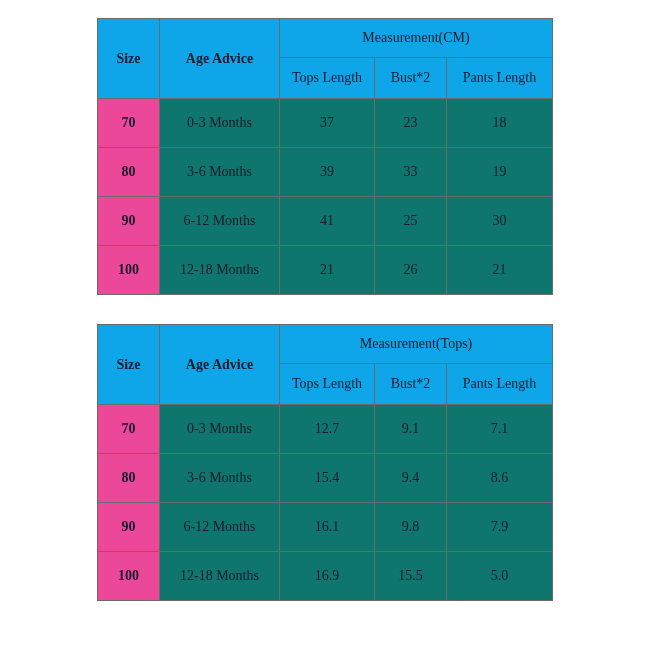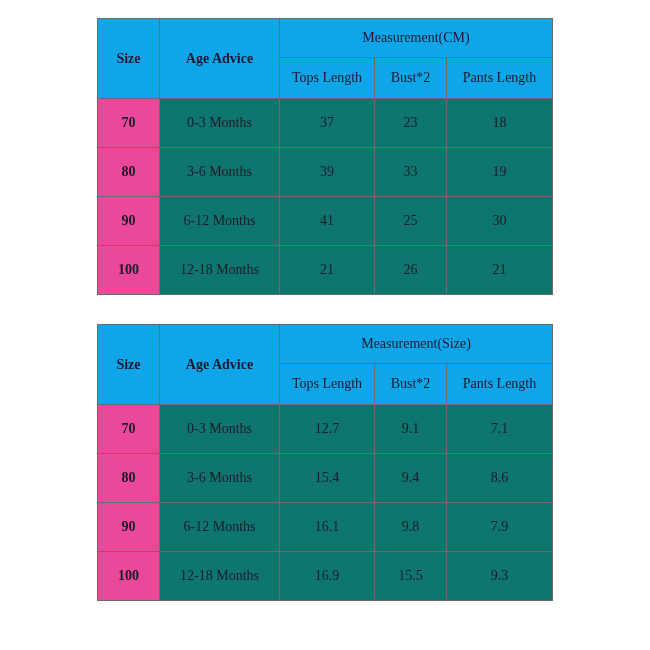--- a/index.html
+++ b/index.html
@@ -146,21 +146,21 @@
       <col class="c-size">
         <col class="c-age">
         <col class="c-tops">
         <col class="c-bust">
         <col class="c-pants">
     </colgroup>
     <tbody>
       <tr>
         <td class="hdr-blue hdr-main" rowspan="2">Size</td>
         <td class="hdr-blue hdr-main" rowspan="2">Age Advice</td>
-        <td class="hdr-blue hdr-meas" colspan="3">Measurement(Size)</td>
+        <td class="hdr-blue hdr-meas" colspan="3">Measurement(Tops)</td>
       </tr>
       <tr>
         <td class="hdr-blue hdr-sub">Tops Length</td>
         <td class="hdr-blue hdr-sub">Bust*2</td>
         <td class="hdr-blue hdr-sub">Pants Length</td>
       </tr>
 
       <tr class="row-green">
         <td class="cell-size">70</td>
         <td>0-3 Months</td>
@@ -180,18 +180,18 @@
         <td>6-12 Months</td>
         <td>16.1</td>
         <td>9.8</td>
         <td>7.9</td>
       </tr>
       <tr class="row-tan">
         <td class="cell-size">100</td>
         <td>12-18 Months</td>
         <td>16.9</td>
         <td>15.5</td>
-        <td>9.3</td>
+        <td>5.0</td>
       </tr>
     </tbody>
   </table>
 
 </div>
 
 </body></html>

